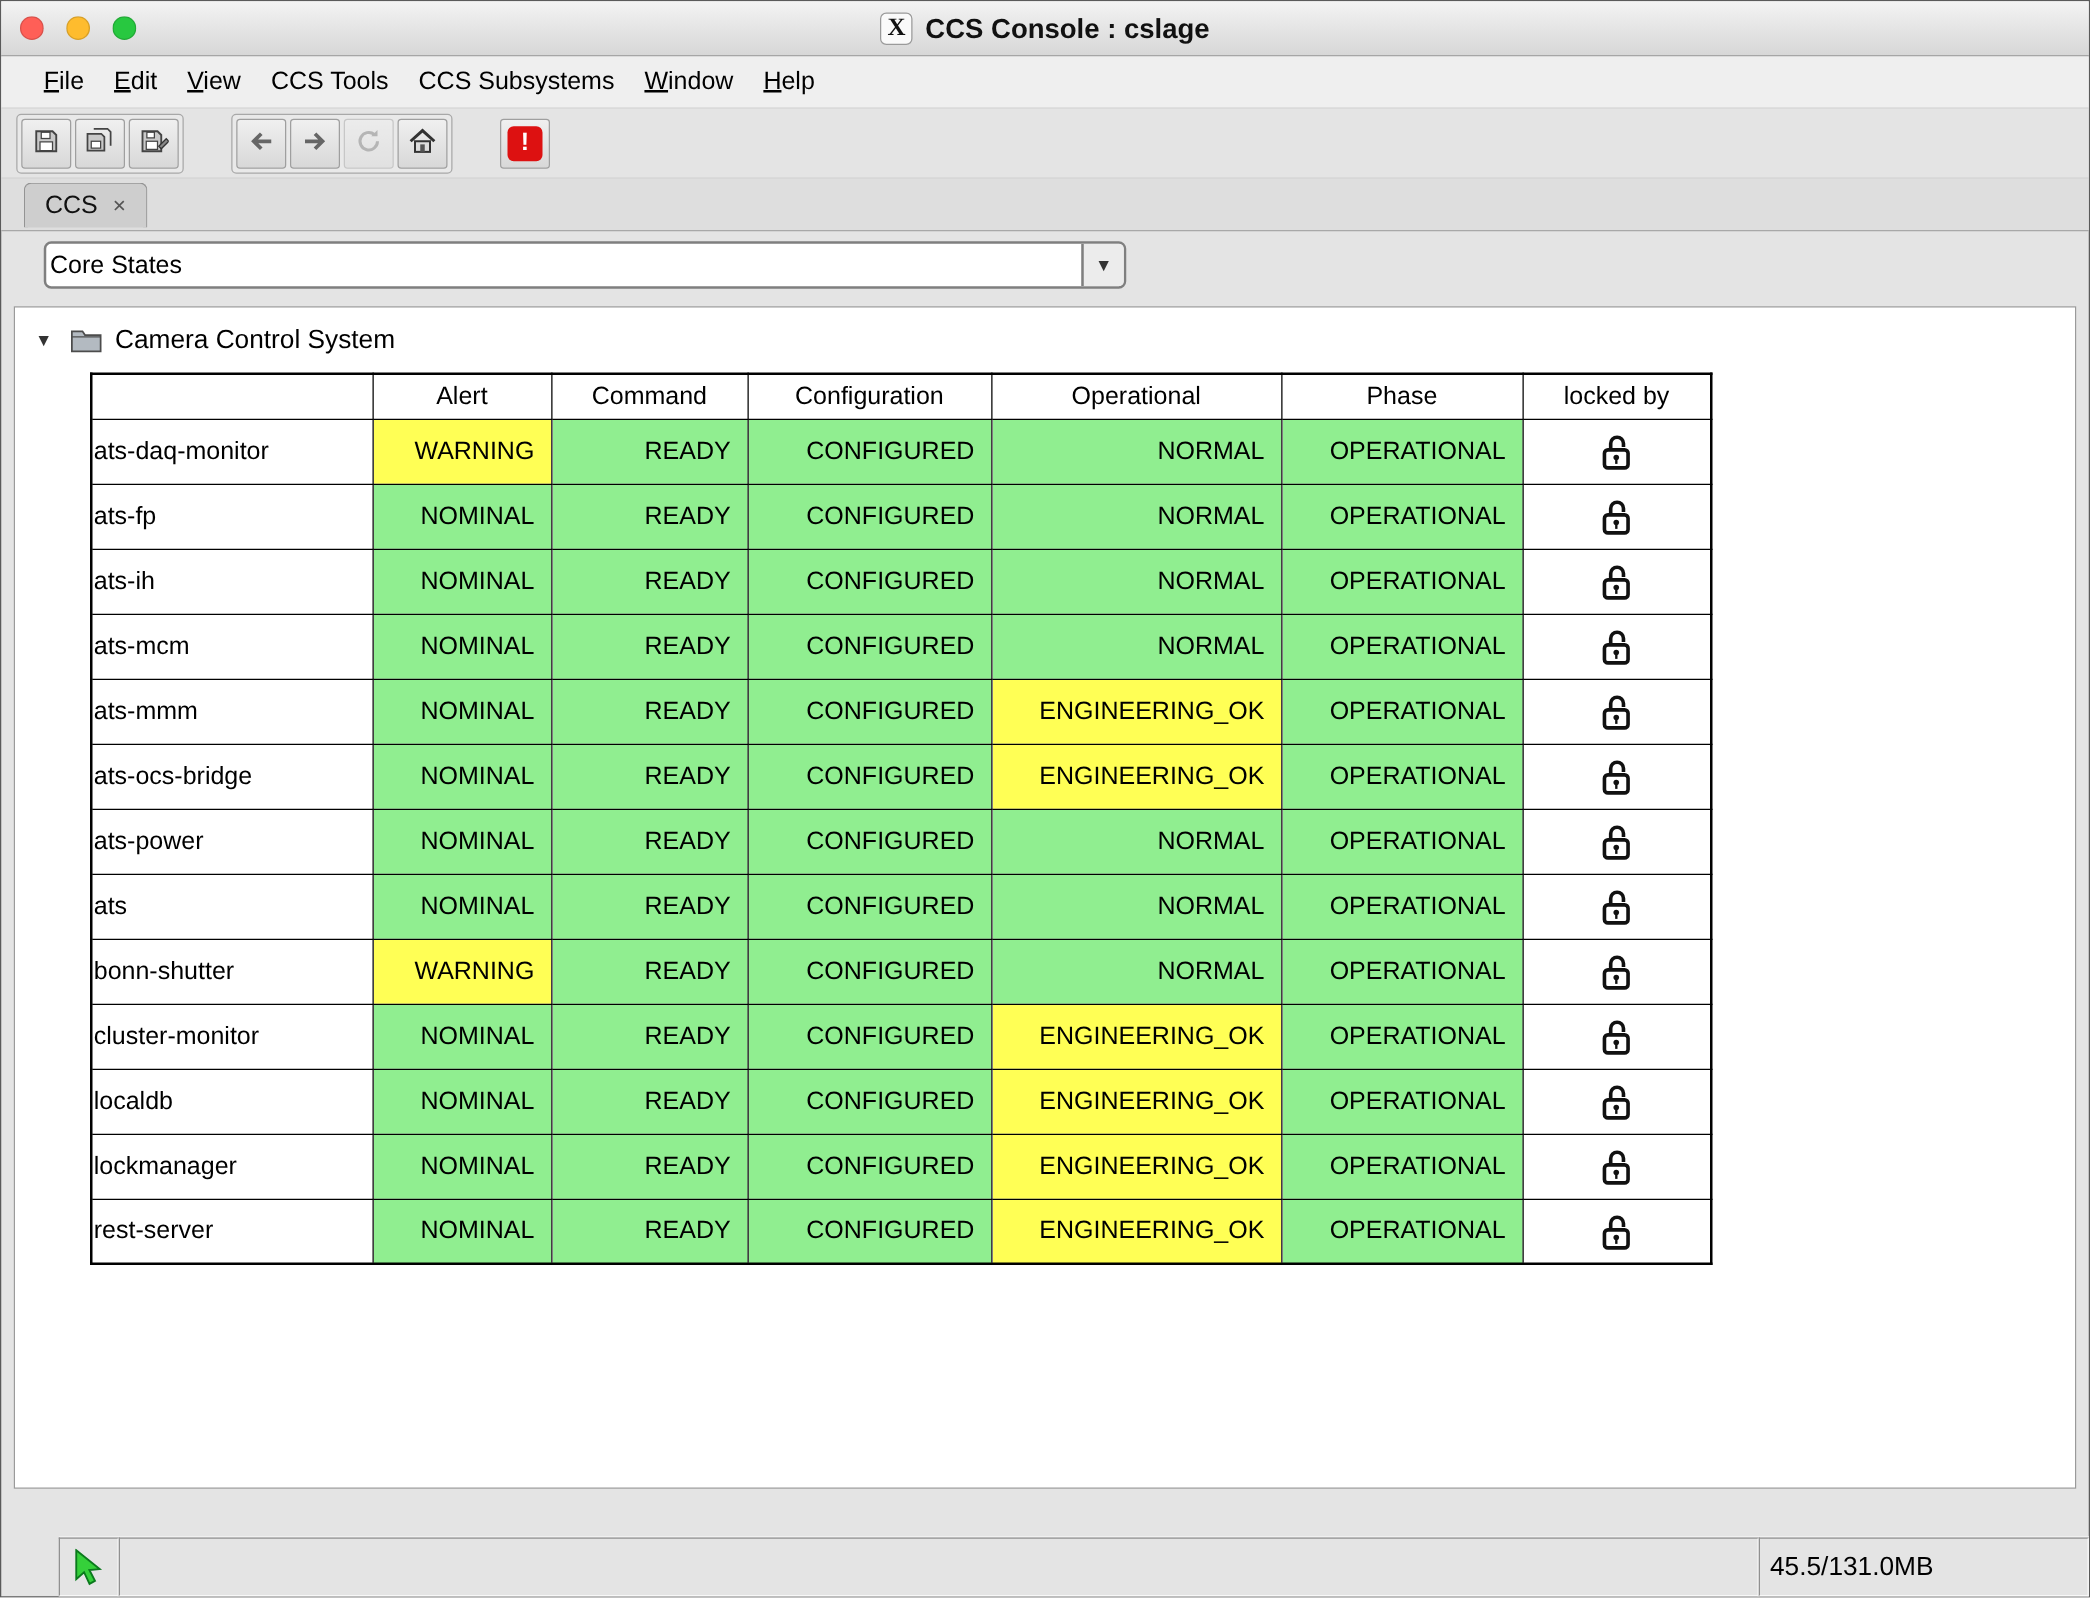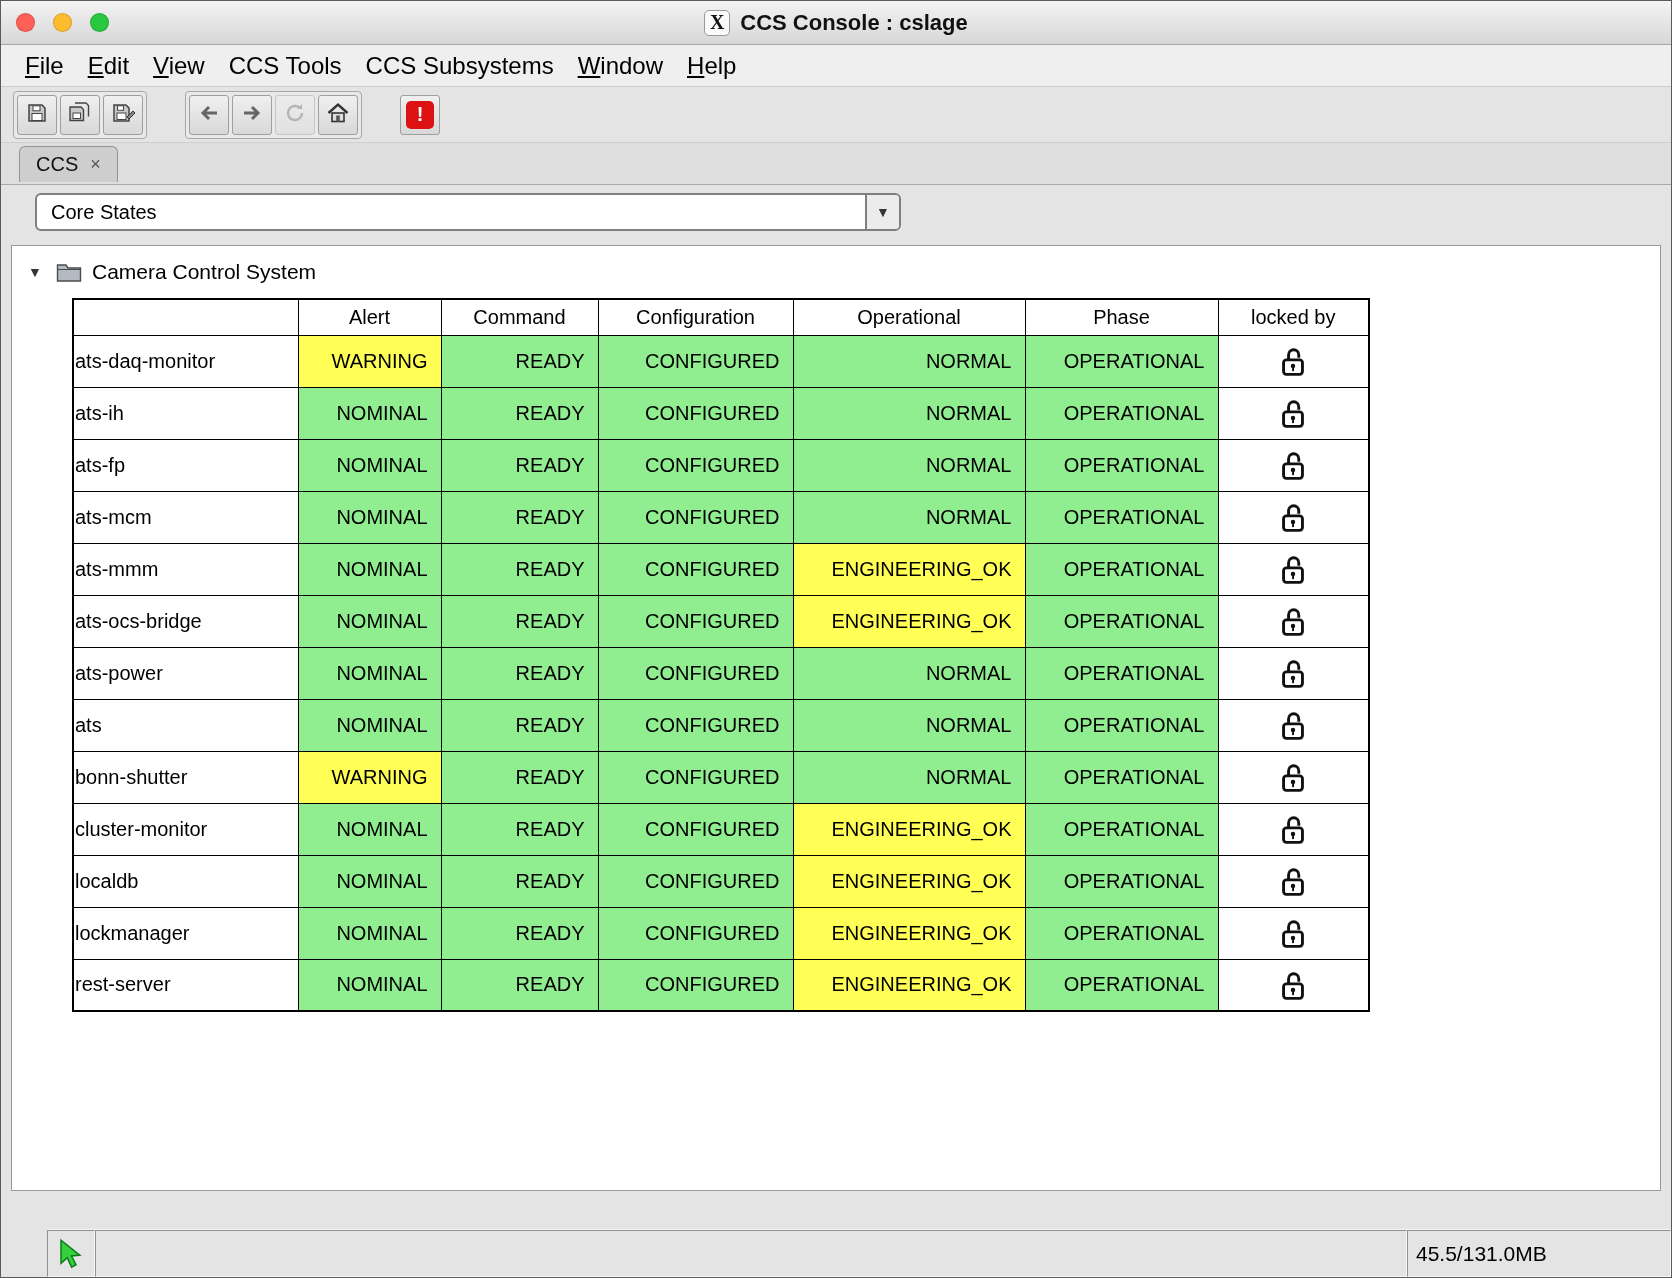--- a/index.html
+++ b/index.html
@@ -40,21 +40,21 @@
     display:flex; align-items:center; justify-content:center;
     font-family:"Liberation Serif", serif; font-size:20px; font-weight:bold; color:#111;
   }
 
   
   .menubar {
     height:42px; flex:0 0 42px;
     background:#efefef;
     border-bottom:1px solid #cfcfcf;
     display:flex; align-items:center;
-    padding-left:12px; font-size:24px; color:#000;
+    padding-left:22px; font-size:20px; color:#000;
   }
   .menu-item { display:inline-block; padding:6px 12px; cursor:default; }
   .menu-item.ul-first::first-letter { text-decoration:underline; }
 
   
   .toolbar {
     height:56px; flex:0 0 56px;
     background:#e4e4e4;
     display:flex; align-items:center; gap:38px;
     padding-left:12px;
@@ -98,21 +98,21 @@
   .tab-close { color:#555; font-size:18px; line-height:1; }
 
   
   .combo-row { height:54px; flex:0 0 54px; display:flex; align-items:center; padding-left:34px; }
   .combo {
     width:866px; height:38px;
     background:#fff;
     border:2px solid #7f7f7f; border-radius:6px;
     display:flex; align-items:center;
     font-size:20px; color:#000;
-    padding-left:14px; overflow:hidden;
+    padding-left:3px; overflow:hidden;
   }
   .combo-arrow-btn {
     margin-left:auto; width:34px; height:100%;
     border-left:2px solid #7f7f7f;
     background:#ececec;
     display:flex; align-items:center; justify-content:center;
     font-size:14px; color:#333;
   }
 
   
@@ -331,32 +331,32 @@
             <td class="status-cell tone-warn">WARNING</td>
             <td class="status-cell tone-ok">READY</td>
             <td class="status-cell tone-ok">CONFIGURED</td>
             <td class="status-cell tone-ok">NORMAL</td>
             <td class="status-cell tone-ok">OPERATIONAL</td>
             <td class="lock-cell"><svg class="lock-icon" width="30" height="32" viewBox="0 0 27 28">
                   <use href="#padlock"></use>
                 </svg></td>
           </tr>
           <tr>
+            <td class="name-cell">ats-fp</td>
+            <td class="status-cell tone-ok">NOMINAL</td>
+            <td class="status-cell tone-ok">READY</td>
+            <td class="status-cell tone-ok">CONFIGURED</td>
+            <td class="status-cell tone-ok">NORMAL</td>
+            <td class="status-cell tone-ok">OPERATIONAL</td>
+            <td class="lock-cell"><svg class="lock-icon" width="30" height="32" viewBox="0 0 27 28">
+                  <use href="#padlock"></use>
+                </svg></td>
+          </tr>
+          <tr>
             <td class="name-cell">ats-ih</td>
-            <td class="status-cell tone-ok">NOMINAL</td>
-            <td class="status-cell tone-ok">READY</td>
-            <td class="status-cell tone-ok">CONFIGURED</td>
-            <td class="status-cell tone-ok">NORMAL</td>
-            <td class="status-cell tone-ok">OPERATIONAL</td>
-            <td class="lock-cell"><svg class="lock-icon" width="30" height="32" viewBox="0 0 27 28">
-                  <use href="#padlock"></use>
-                </svg></td>
-          </tr>
-          <tr>
-            <td class="name-cell">ats-fp</td>
             <td class="status-cell tone-ok">NOMINAL</td>
             <td class="status-cell tone-ok">READY</td>
             <td class="status-cell tone-ok">CONFIGURED</td>
             <td class="status-cell tone-ok">NORMAL</td>
             <td class="status-cell tone-ok">OPERATIONAL</td>
             <td class="lock-cell"><svg class="lock-icon" width="30" height="32" viewBox="0 0 27 28">
                   <use href="#padlock"></use>
                 </svg></td>
           </tr>
           <tr>

